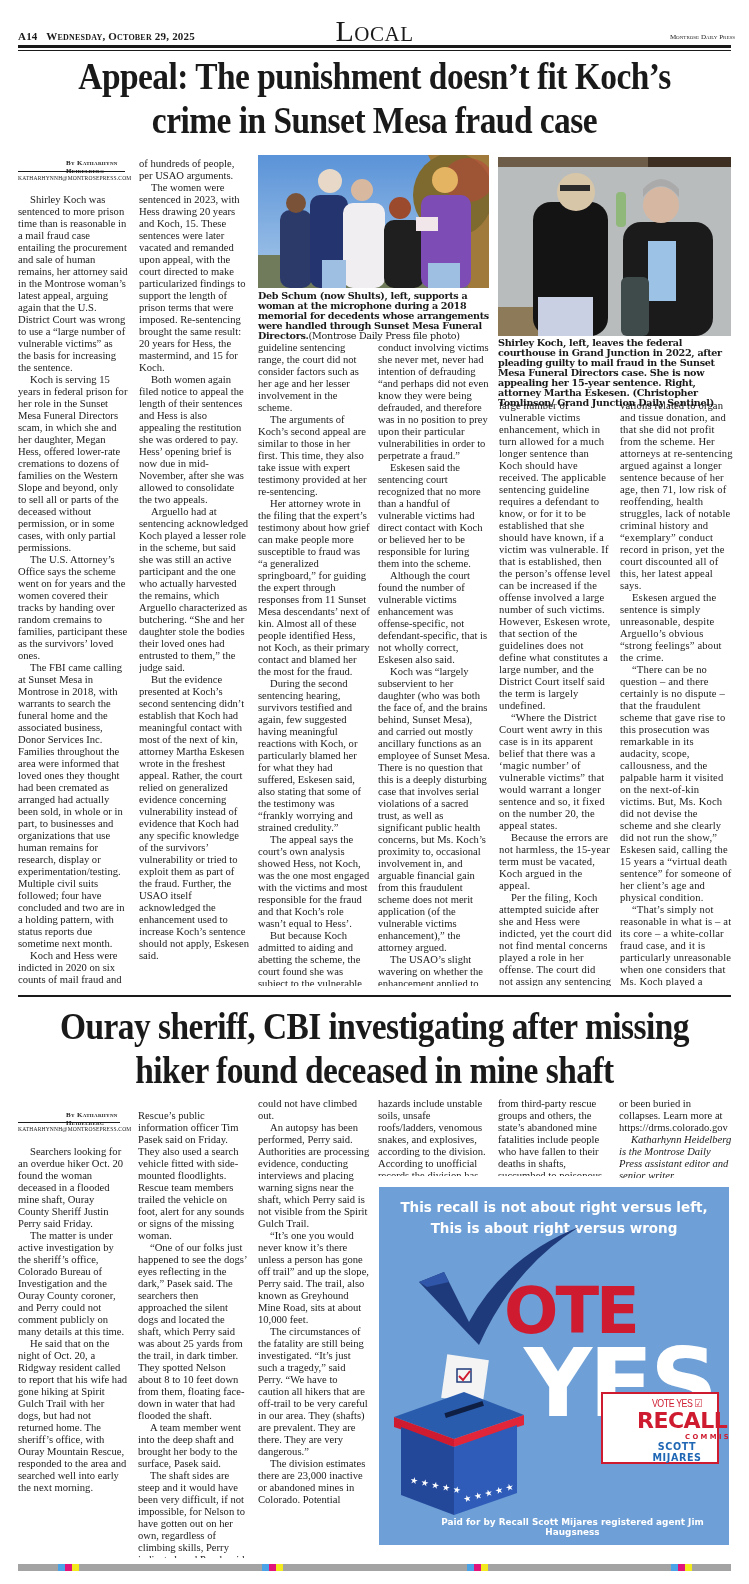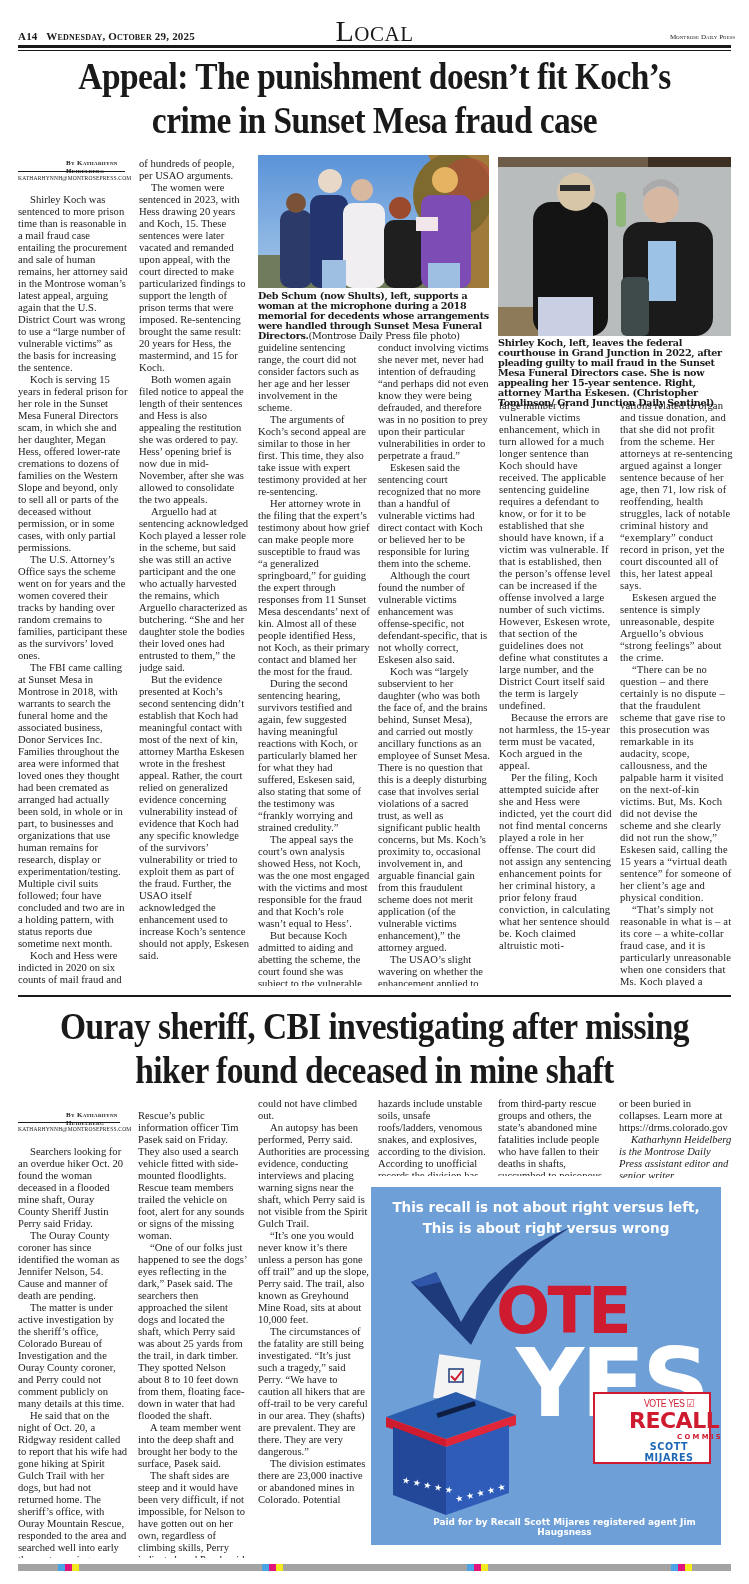--- a/index.html
+++ b/index.html
@@ -28,21 +28,21 @@
   .byline-rule { height: 1px; background: #1a1a1a; }
   .email { font-size: 5.5px; letter-spacing: 0.2px; text-transform: uppercase; }
 
   .photo { overflow: hidden; }
   .caption { font-size: 9.6px; line-height: 10px; font-weight: bold; font-family: "DejaVu Serif", serif; letter-spacing: -0.3px; }
   .caption .credit { font-weight: normal; }
 
   .section-rule { left: 18px; width: 713px; height: 1.5px; background: #1a1a1a; }
 
   
-  .ad { left: 371px; top: 1187px; width: 350px; height: 358px; background: #6e9fd6; overflow: hidden; font-family: "DejaVu Sans", sans-serif; }
+  .ad { left: 379px; top: 1187px; width: 350px; height: 358px; background: #6e9fd6; overflow: hidden; font-family: "DejaVu Sans", sans-serif; }
   .ad-tag { position: absolute; left: 0; width: 350px; text-align: center; color: #ffffff; font-weight: bold; font-size: 13.5px; line-height: 21px; }
   .ad-vote { position: absolute; font-family: "DejaVu Sans", sans-serif; font-weight: bold; color: #cf1b2f; font-size: 64px; letter-spacing: -3px; line-height: 64px; }
   .ad-yes { position: absolute; font-family: "DejaVu Sans", sans-serif; font-weight: bold; color: #ffffff; font-size: 94px; letter-spacing: -3px; line-height: 94px; }
   .ad-badge { position: absolute; left: 222px; top: 205px; width: 118px; height: 72px; background: #ffffff; border: 2px solid #cf1b2f; text-align: center; padding-left: 34px; }
   .ad-badge .vy { font-family: "Liberation Sans", sans-serif; font-size: 11px; color: #cf1b2f; letter-spacing: -0.5px; margin-top: 3px; transform: scaleX(0.8); }
   .ad-badge .rc { font-family: "DejaVu Sans", sans-serif; font-weight: bold; font-size: 22px; line-height: 22px; color: #cf1b2f; letter-spacing: -0.5px; }
   .ad-badge .cm { font-family: "DejaVu Sans", sans-serif; font-weight: bold; font-size: 6.8px; color: #cf1b2f; letter-spacing: 2.4px; margin-top: 1px; margin-left: 48px; }
   .ad-badge .nm { font-family: "DejaVu Sans", sans-serif; font-weight: bold; font-size: 9.6px; color: #1f67b4; letter-spacing: 0.6px; }
   .ad-paid { position: absolute; left: 0; width: 350px; top: 330px; text-align: center; color: #ffffff; font-weight: bold; font-size: 8.9px; padding-left: 37px; }
 
@@ -157,20 +157,21 @@
     <circle cx="163" cy="48" r="18" fill="#d6b8a2"></circle>
     <path d="M145 40 Q163 18 181 40 L181 32 Q163 12 145 32 Z" fill="#aaaaaa"></path>
     <rect x="150" y="84" width="28" height="60" fill="#9cc3e6"></rect>
     <rect x="123" y="120" width="28" height="59" rx="6" fill="#3f4a4a"></rect>
   </svg>
 </div>
 <div class="abs caption" style="left:498px; top:338px; width:236px;">Shirley Koch, left, leaves the federal courthouse in Grand Junction in 2022, after pleading guilty to mail fraud in the Sunset Mesa Funeral Directors case. She is now appealing her 15-year sentence. Right, attorney Martha Eskesen. (Christopher Tomlinson/ Grand Junction Daily Sentinel)</div>
 
 <div class="abs col wide" style="left:499px; top:400px; width:113px; height:586px;">
   <p class="noind">large number of vulnerable victims enhancement, which in turn allowed for a much longer sentence than Koch should have received. The applicable sentencing guideline requires a defendant to know, or for it to be established that she should have known, if a victim was vulnerable. If that is established, then the person’s offense level can be increased if the offense involved a large number of such victims. However, Eskesen wrote, that section of the guidelines does not define what constitutes a large number, and the District Court itself said the term is largely undefined.</p>
+  <p>“Where the District Court went awry in this case is in its apparent belief that there was a ‘magic number’ of vulnerable victims” that would warrant a longer sentence and so, it fixed on the number 20, the appeal states.</p>
   <p>Because the errors are not harmless, the 15-year term must be vacated, Koch argued in the appeal.</p>
   <p>Per the filing, Koch attempted suicide after she and Hess were indicted, yet the court did not find mental concerns played a role in her offense. The court did not assign any sentencing enhancement points for her criminal history, a prior felony fraud conviction, in calculating what her sentence should be. Koch claimed altruistic moti-</p>
 </div>
 
 <div class="abs col wide" style="left:620px; top:400px; width:113px; height:586px;">
   <p class="noind">vations related to organ and tissue donation, and that she did not profit from the scheme. Her attorneys at re-sentencing argued against a longer sentence because of her age, then 71, low risk of reoffending, health struggles, lack of notable criminal history and “exemplary” conduct record in prison, yet the court discounted all of this, her latest appeal says.</p>
   <p>Eskesen argued the sentence is simply unreasonable, despite Arguello’s obvious “strong feelings” about the crime.</p>
   <p>“There can be no question – and there certainly is no dispute – that the fraudulent scheme that gave rise to this prosecution was remarkable in its audacity, scope, callousness, and the palpable harm it visited on the next-of-kin victims. But, Ms. Koch did not devise the scheme and she clearly did not run the show,” Eskesen said, calling the 15 years a “virtual death sentence” for someone of her client’s age and physical condition.</p>
   <p>“That’s simply not reasonable in what is – at its core – a white-collar fraud case, and it is particularly unreasonable when one considers that Ms. Koch played a largely passive and ancillary role in soliciting victims.”</p>
 
@@ -182,21 +183,20 @@
   <div>Ouray sheriff, CBI investigating after missing</div>
   <div>hiker found deceased in mine shaft</div>
 </div>
 
 <div class="abs byline" style="left:18px; top:1111px; width:110px;">By Katharhynn Heidelberg</div>
 <div class="abs byline-rule" style="left:18px; top:1122px; width:102px;"></div>
 <div class="abs email" style="left:18px; top:1126px; width:110px;">katharhynnh@montrosepress.com</div>
 
 <div class="abs col" style="left:18px; top:1146px; width:110px; height:412px;">
   <p>Searchers looking for an overdue hiker Oct. 20 found the woman deceased in a flooded mine shaft, Ouray County Sheriff Justin Perry said Friday.</p>
-  <p>The Ouray County coroner has since identified the woman as Jennifer Nelson, 54. Cause and manner of death are pending.</p>
   <p>The matter is under active investigation by the sheriff’s office, Colorado Bureau of Investigation and the Ouray County coroner, and Perry could not comment publicly on many details at this time.</p>
   <p>He said that on the night of Oct. 20, a Ridgway resident called to report that his wife had gone hiking at Spirit Gulch Trail with her dogs, but had not returned home. The sheriff’s office, with Ouray Mountain Rescue, responded to the area and searched well into early the next morning.</p>
 
 </div>
 
 <div class="abs col" style="left:138px; top:1110px; width:110px; height:448px;">
   <p class="noind">Rescue’s public information officer Tim Pasek said on Friday. They also used a search vehicle fitted with side-mounted floodlights. Rescue team members trailed the vehicle on foot, alert for any sounds or signs of the missing woman.</p>
   <p>“One of our folks just happened to see the dogs’ eyes reflecting in the dark,” Pasek said. The searchers then approached the silent dogs and located the shaft, which Perry said was about 25 yards from the trail, in dark timber. They spotted Nelson about 8 to 10 feet down from them, floating face-down in water that had flooded the shaft.</p>
   <p>A team member went into the deep shaft and brought her body to the surface, Pasek said.</p>
   <p>The shaft sides are steep and it would have been very difficult, if not impossible, for Nelson to have gotten out on her own, regardless of climbing skills, Perry indicated, and Pasek said that a team member who is a skilled climber expressed that he himself</p>

